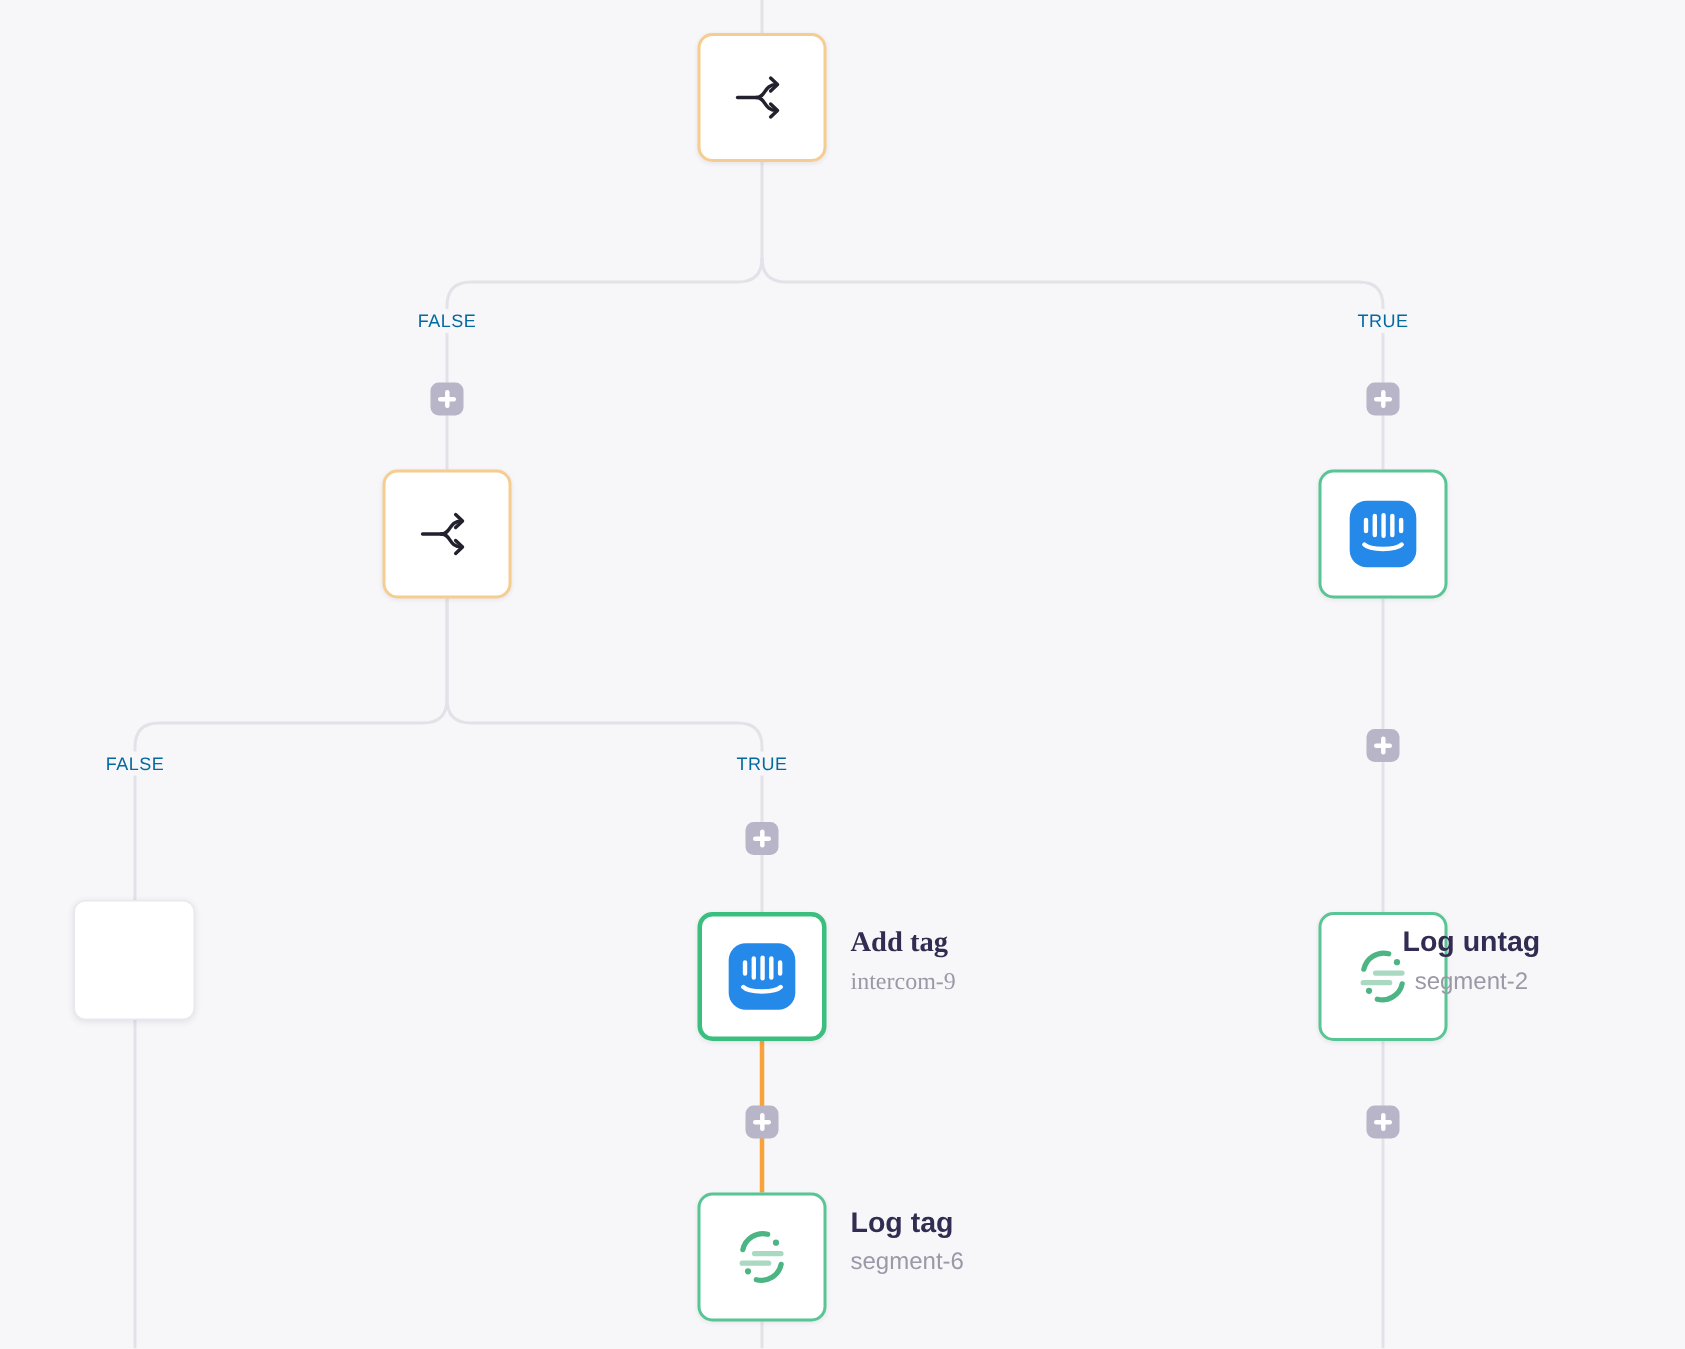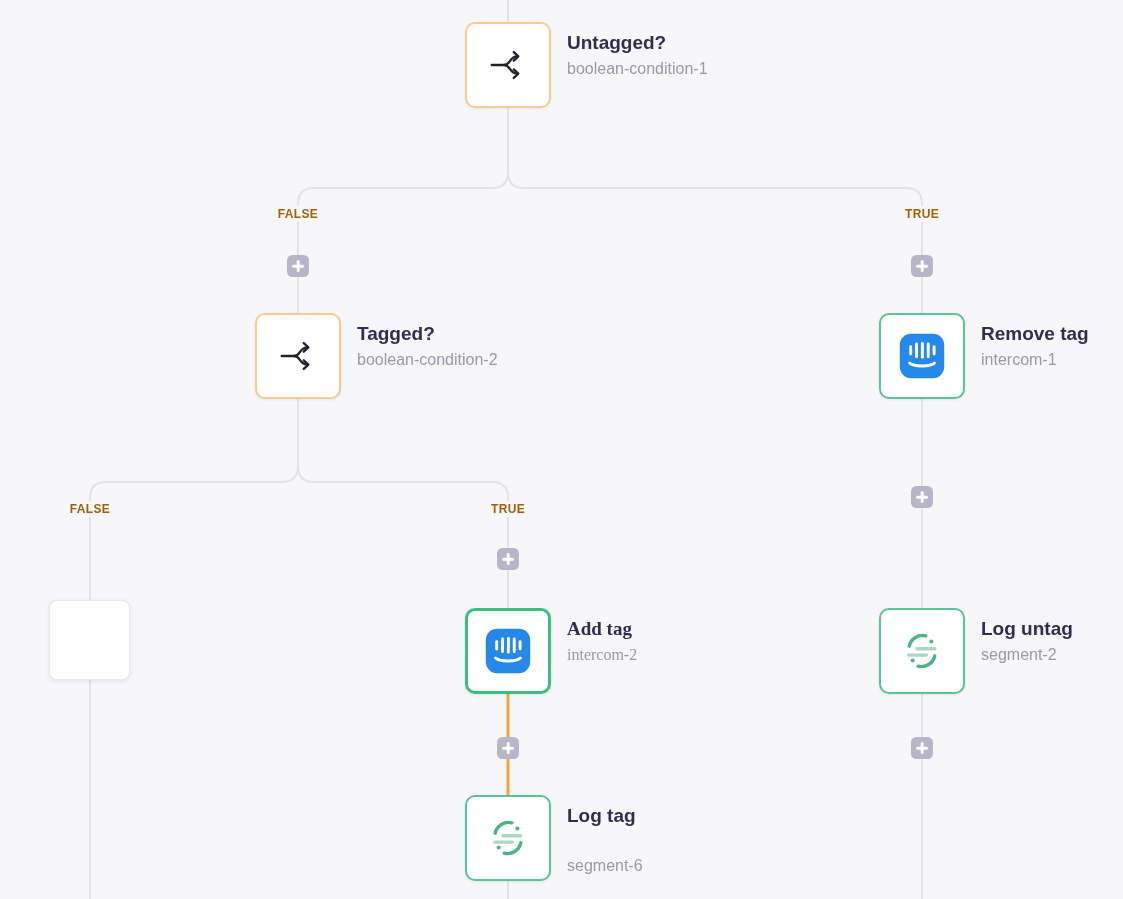--- a/index.html
+++ b/index.html
@@ -47,21 +47,21 @@
   }
   .caption .subtitle{
     font-size:16px;color:#9b98a8;line-height:1.2;margin-top:5px;
   }
   
   .branch-label{
     position:absolute;
     transform:translateX(-50%);
     background:#f7f6f8;
     padding:1px 5px;
-    font-size:12px;font-weight:700;color:#a16207;
+    font-size:12px;font-weight:400;color:#0369a1;
     letter-spacing:0.03em;
   }
   
   .plus-btn{
     position:absolute;
     width:22px;height:22px;
     transform:translate(-50%,-50%);
     background:#b8b5c8;
     border-radius:5.5px;
     cursor:pointer;
@@ -124,100 +124,88 @@
 
   <div class="node condition" style="left:465px;top:22px;">
     <svg width="46" height="46" viewBox="0 0 48 48" stroke="#23212e" stroke-width="2.4" stroke-linecap="round" stroke-linejoin="round" fill="none">
       <path d="M7 24h13"></path>
       <path d="M20 24c7 0 5-9 14-9"></path>
       <path d="M30 10.5L34.8 15l-4.8 4.5"></path>
       <path d="M20 24c7 0 5 9 14 9"></path>
       <path d="M30 28.5L34.8 33l-4.8 4.5"></path>
     </svg>
   </div>
-  <div class="caption" style="left:567px;top:32px;">
-    <span class="title">Untagged?</span>
-    <span class="subtitle">boolean-condition-1</span>
-  </div>
 
   <div class="node condition" style="left:255px;top:313px;">
     <svg width="46" height="46" viewBox="0 0 48 48" stroke="#23212e" stroke-width="2.4" stroke-linecap="round" stroke-linejoin="round" fill="none">
       <path d="M7 24h13"></path>
       <path d="M20 24c7 0 5-9 14-9"></path>
       <path d="M30 10.5L34.8 15l-4.8 4.5"></path>
       <path d="M20 24c7 0 5 9 14 9"></path>
       <path d="M30 28.5L34.8 33l-4.8 4.5"></path>
     </svg>
-  </div>
-  <div class="caption" style="left:357px;top:323px;">
-    <span class="title">Tagged?</span>
-    <span class="subtitle">boolean-condition-2</span>
   </div>
 
   <div class="node" style="left:879px;top:313px;">
     <svg width="52" height="52" viewBox="0 0 48 48">
       <rect x="3.5" y="3.5" width="41" height="41" rx="10.5" fill="#2589ea"></rect>
       <g fill="#ffffff">
         <rect x="12.2" y="14" width="2.7" height="9.5" rx="1.35"></rect>
         <rect x="17.6" y="11.5" width="2.7" height="14.5" rx="1.35"></rect>
         <rect x="23" y="11" width="2.7" height="15.5" rx="1.35"></rect>
         <rect x="28.4" y="11.5" width="2.7" height="14.5" rx="1.35"></rect>
         <rect x="33.8" y="14" width="2.7" height="9.5" rx="1.35"></rect>
       </g>
       <path d="M12.5 30.5c3.4 3.6 19.6 3.6 23 0" stroke="#ffffff" stroke-width="2.7" fill="none" stroke-linecap="round"></path>
     </svg>
   </div>
-  <div class="caption" style="left:981px;top:323px;">
-    <span class="title">Remove tag</span>
-    <span class="subtitle">intercom-1</span>
-  </div>
 
   <div class="node empty" style="left:49px;top:600px;"></div>
 
   <div class="node selected" style="left:465px;top:608px;">
     <svg width="52" height="52" viewBox="0 0 48 48">
       <rect x="3.5" y="3.5" width="41" height="41" rx="10.5" fill="#2589ea"></rect>
       <g fill="#ffffff">
         <rect x="12.2" y="14" width="2.7" height="9.5" rx="1.35"></rect>
         <rect x="17.6" y="11.5" width="2.7" height="14.5" rx="1.35"></rect>
         <rect x="23" y="11" width="2.7" height="15.5" rx="1.35"></rect>
         <rect x="28.4" y="11.5" width="2.7" height="14.5" rx="1.35"></rect>
         <rect x="33.8" y="14" width="2.7" height="9.5" rx="1.35"></rect>
       </g>
       <path d="M12.5 30.5c3.4 3.6 19.6 3.6 23 0" stroke="#ffffff" stroke-width="2.7" fill="none" stroke-linecap="round"></path>
     </svg>
   </div>
   <div class="caption" style="left:567px;top:618px;font-family:Liberation Serif, serif;">
     <span class="title">Add tag</span>
-    <span class="subtitle">intercom-2</span>
+    <span class="subtitle">intercom-9</span>
   </div>
 
   <div class="node" style="left:879px;top:608px;">
     <svg width="52" height="52" viewBox="0 0 48 48" fill="none">
       <path d="M12.2 19.5A12.5 12.5 0 0 1 27.5 10" stroke="#4cb583" stroke-width="3.2" stroke-linecap="round"></path>
       <rect x="17.8" y="20.3" width="19.5" height="3.2" rx="1.6" fill="#a9d9c0"></rect>
       <rect x="10.2" y="26.2" width="19.5" height="3.2" rx="1.6" fill="#a9d9c0"></rect>
       <path d="M35.8 28.5A12.5 12.5 0 0 1 20.5 38" stroke="#4cb583" stroke-width="3.2" stroke-linecap="round"></path>
       <circle cx="32.6" cy="15.2" r="1.9" fill="#4cb583"></circle>
       <circle cx="15.4" cy="32.8" r="1.9" fill="#4cb583"></circle>
     </svg>
   </div>
-  <div class="caption" style="left:981px;top:618px;">
+  <div class="caption" style="left:935px;top:618px;text-align:center;">
     <span class="title">Log untag</span>
     <span class="subtitle">segment-2</span>
   </div>
 
   <div class="node" style="left:465px;top:795px;">
     <svg width="52" height="52" viewBox="0 0 48 48" fill="none">
       <path d="M12.2 19.5A12.5 12.5 0 0 1 27.5 10" stroke="#4cb583" stroke-width="3.2" stroke-linecap="round"></path>
       <rect x="17.8" y="20.3" width="19.5" height="3.2" rx="1.6" fill="#a9d9c0"></rect>
       <rect x="10.2" y="26.2" width="19.5" height="3.2" rx="1.6" fill="#a9d9c0"></rect>
       <path d="M35.8 28.5A12.5 12.5 0 0 1 20.5 38" stroke="#4cb583" stroke-width="3.2" stroke-linecap="round"></path>
       <circle cx="32.6" cy="15.2" r="1.9" fill="#4cb583"></circle>
       <circle cx="15.4" cy="32.8" r="1.9" fill="#4cb583"></circle>
     </svg>
   </div>
-  <div class="caption" style="left:567px;top:805px;gap:24px;">
+  <div class="caption" style="left:567px;top:805px;">
     <span class="title">Log tag</span>
     <span class="subtitle">segment-6</span>
   </div>
 
 </div>
 
 </body></html>

